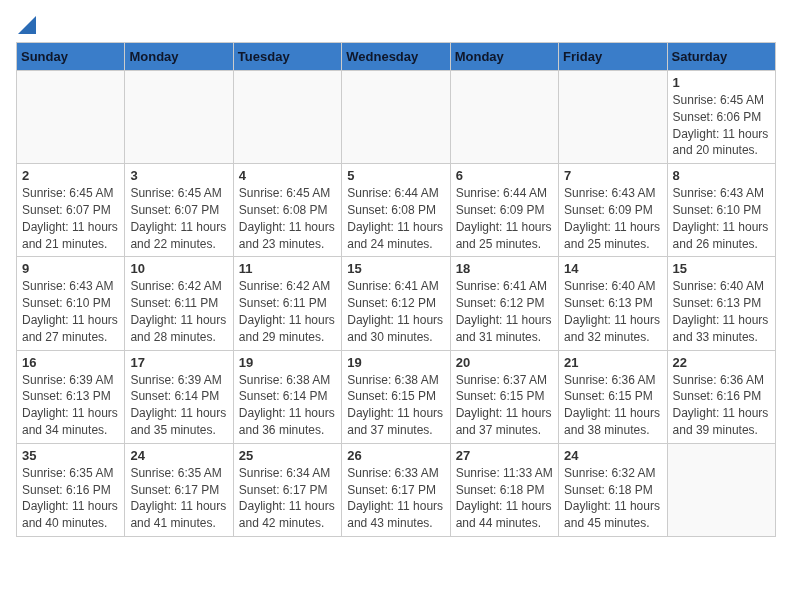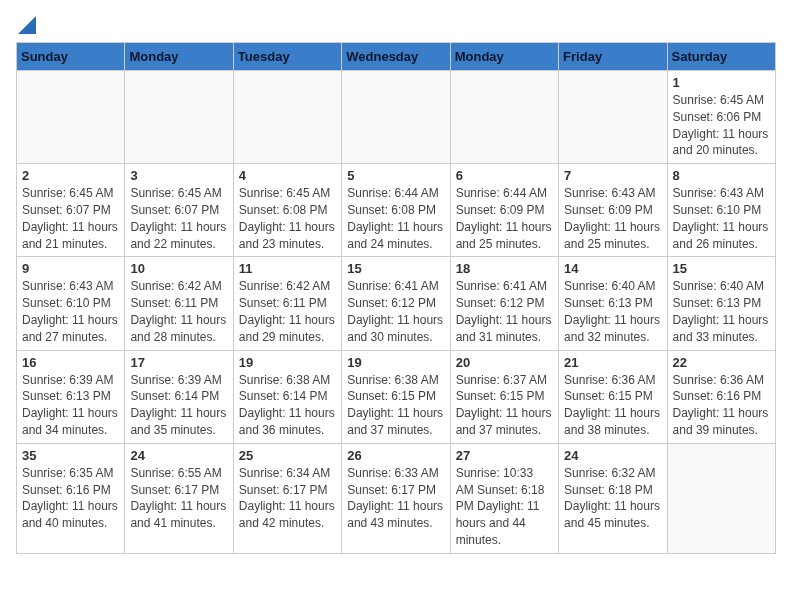--- a/index.html
+++ b/index.html
@@ -260,39 +260,39 @@
       </tr>
       <tr>
         <td>
           <span class="day-number">35</span>
           <div class="day-info">Sunrise: 6:35 AM
 Sunset: 6:16 PM
 Daylight: 11 hours and 40 minutes.</div>
         </td>
         <td>
           <span class="day-number">24</span>
-          <div class="day-info">Sunrise: 6:55 AM
+          <div class="day-info">Sunrise: 6:35 AM
 Sunset: 6:17 PM
 Daylight: 11 hours and 41 minutes.</div>
         </td>
         <td>
           <span class="day-number">25</span>
           <div class="day-info">Sunrise: 6:34 AM
 Sunset: 6:17 PM
 Daylight: 11 hours and 42 minutes.</div>
         </td>
         <td>
           <span class="day-number">26</span>
           <div class="day-info">Sunrise: 6:33 AM
 Sunset: 6:17 PM
 Daylight: 11 hours and 43 minutes.</div>
         </td>
         <td>
           <span class="day-number">27</span>
-          <div class="day-info">Sunrise: 10:33 AM
+          <div class="day-info">Sunrise: 11:33 AM
 Sunset: 6:18 PM
 Daylight: 11 hours and 44 minutes.</div>
         </td>
         <td>
           <span class="day-number">24</span>
           <div class="day-info">Sunrise: 6:32 AM
 Sunset: 6:18 PM
 Daylight: 11 hours and 45 minutes.</div>
         </td>
         <td class="empty-cell"></td>

